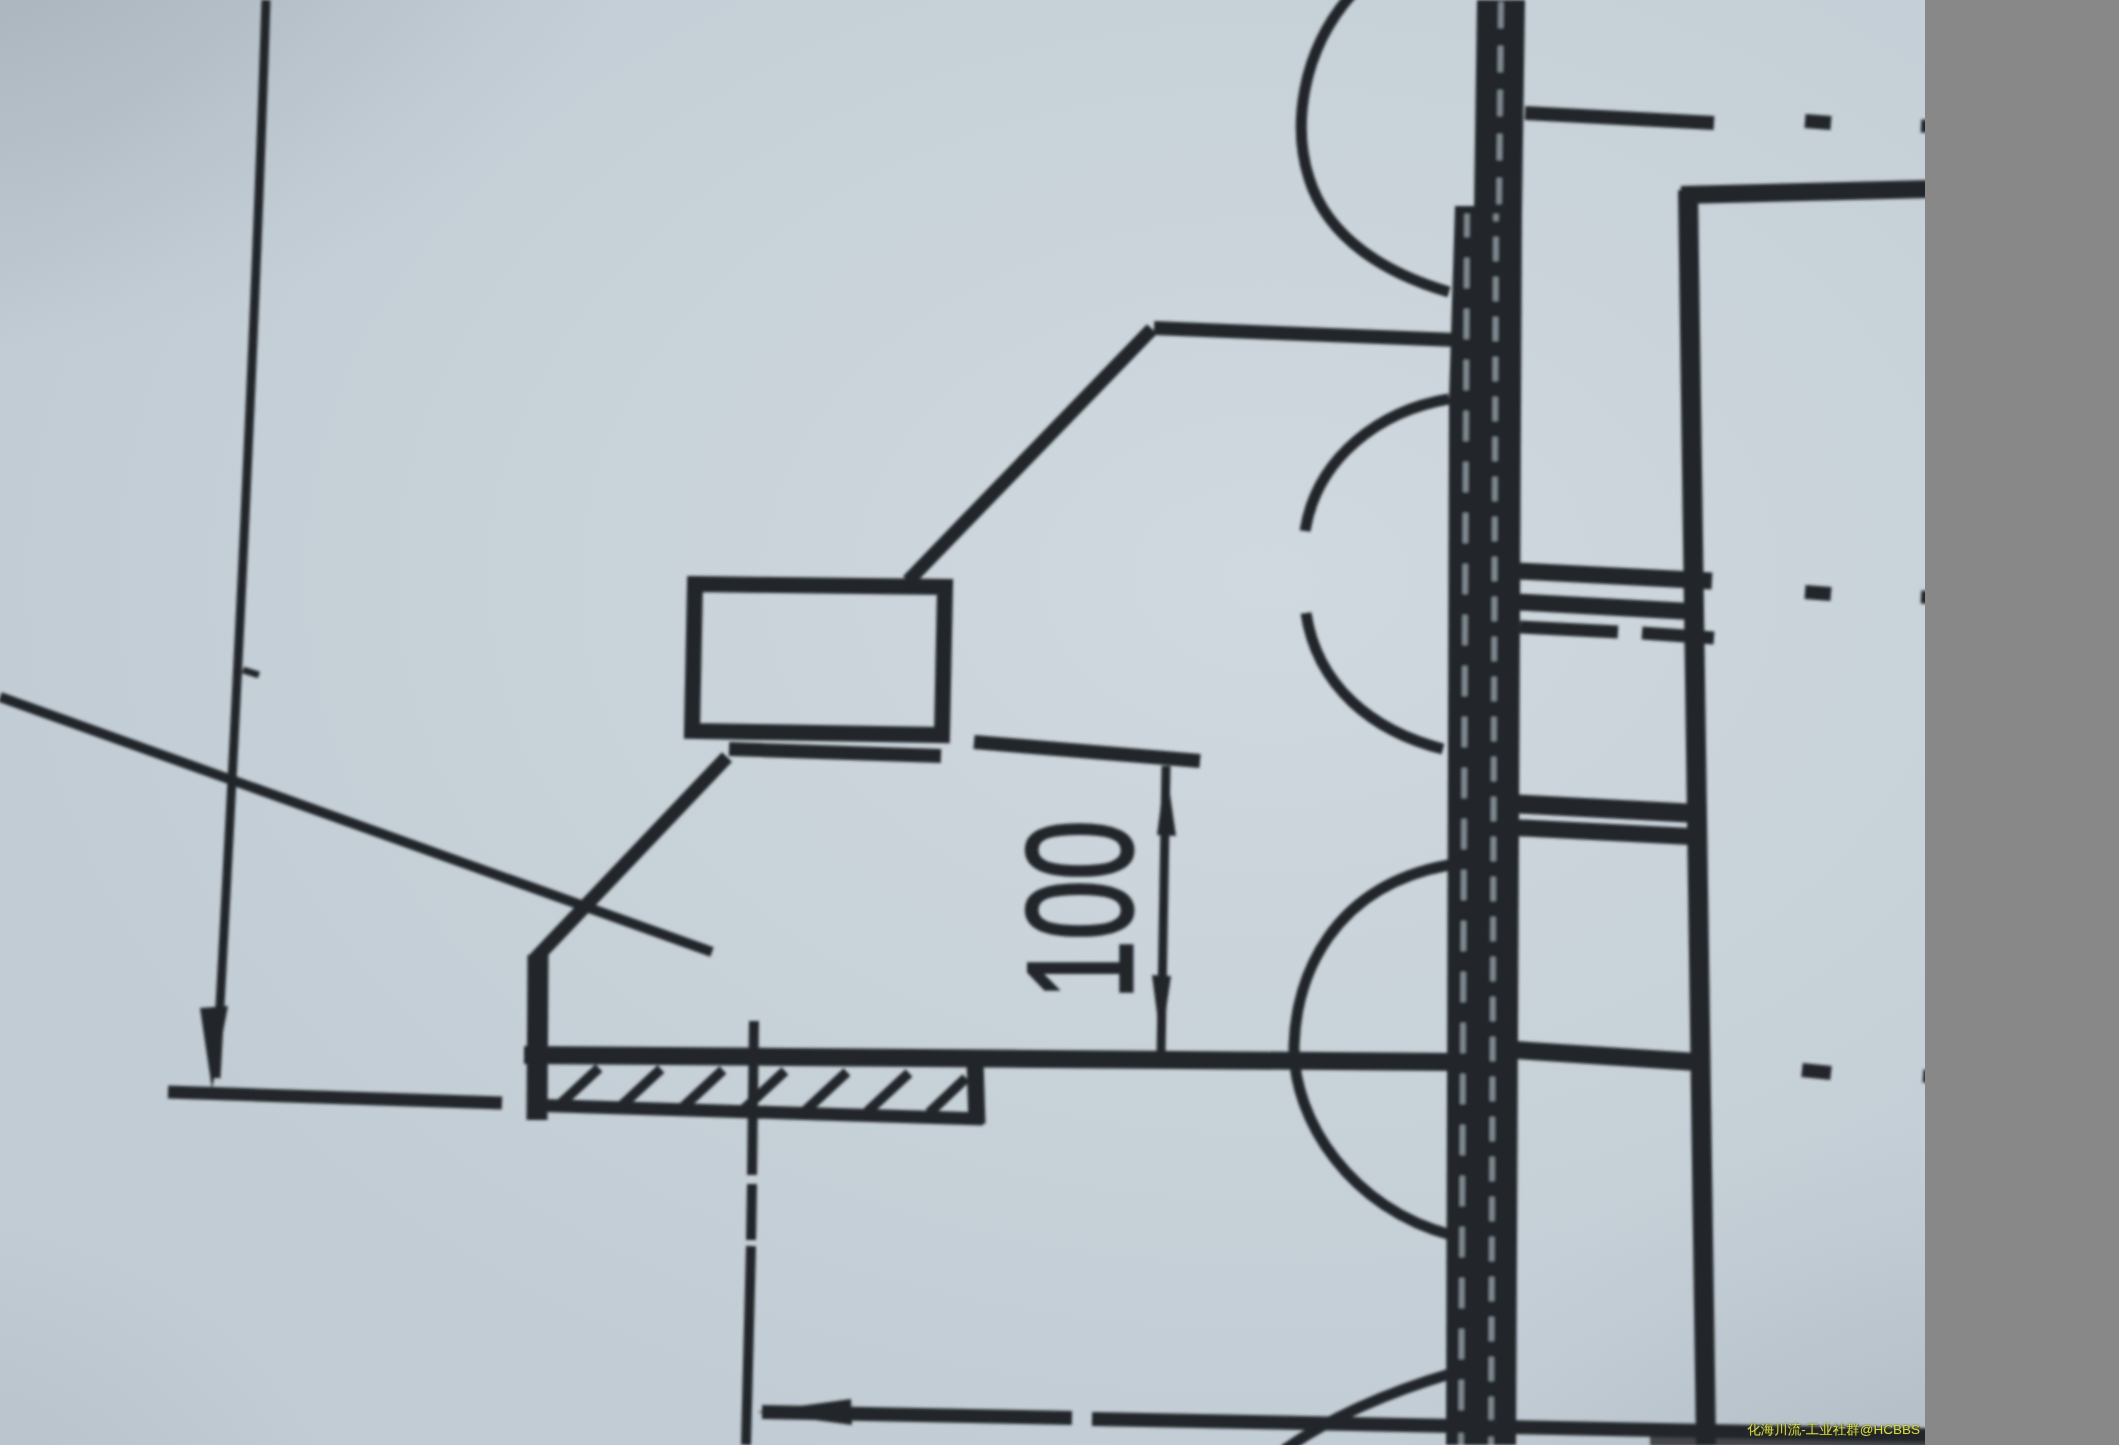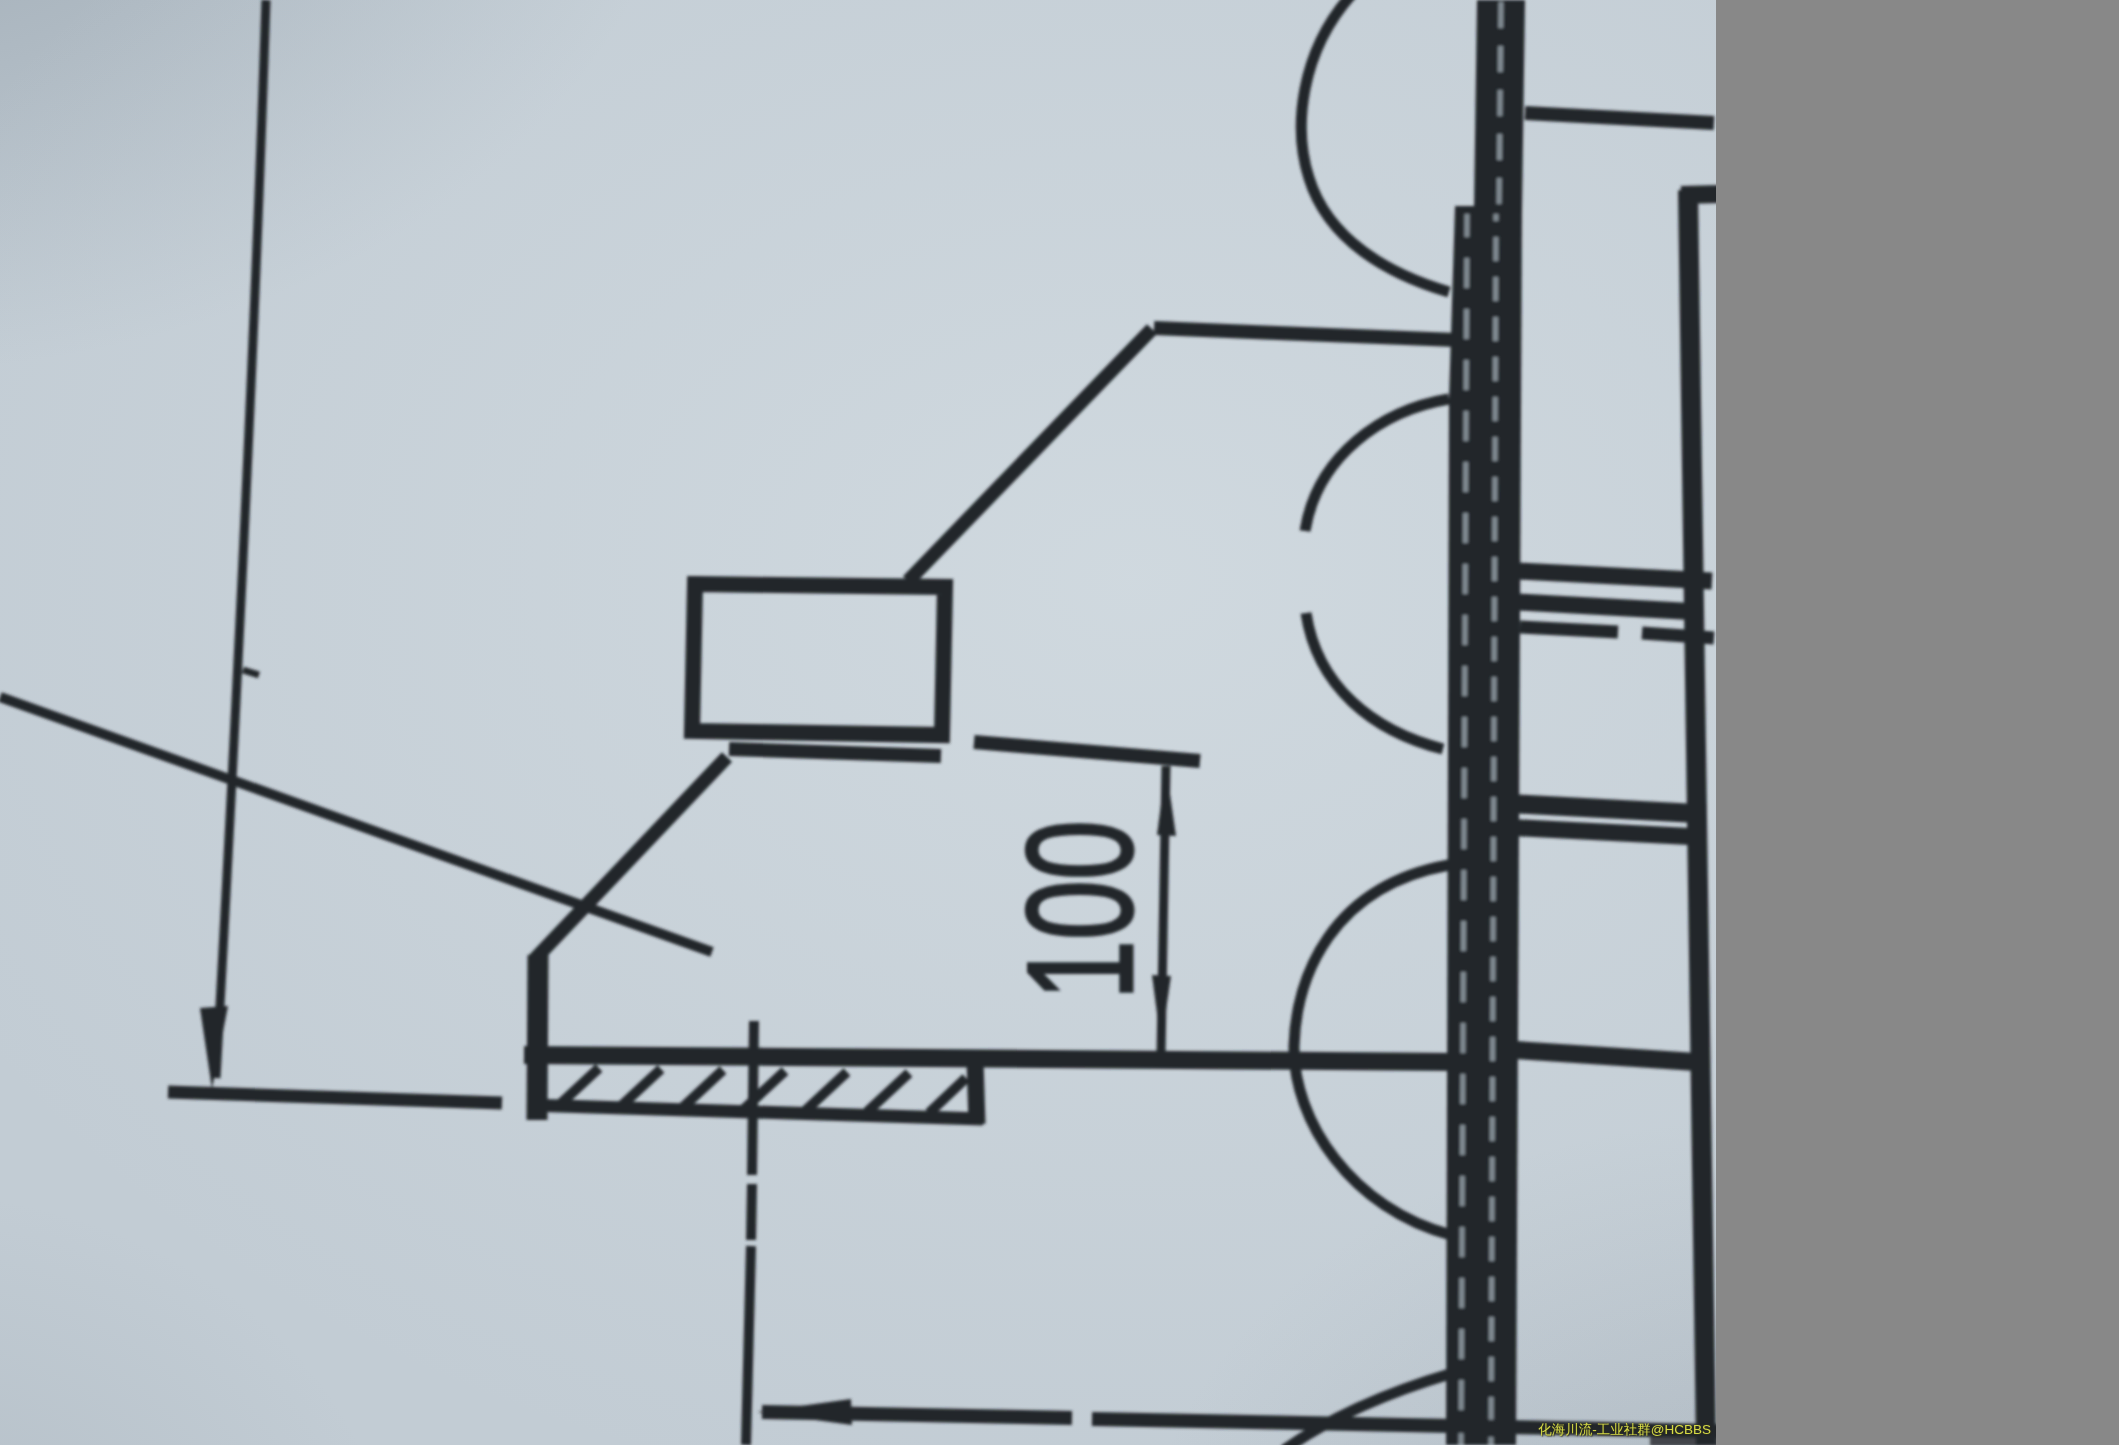--- a/index.html
+++ b/index.html
@@ -1,16 +1,16 @@
 <!DOCTYPE html>
 <html><head>
 <meta charset="utf-8">
 <style>
 html,body{margin:0;padding:0;background:#888;}
-#page{position:relative;width:1716px;height:1445px;overflow:hidden;
+#page{position:relative;width:1925px;height:1445px;overflow:hidden;
 background:
  radial-gradient(1900px 1350px at 66% 40%, rgba(209,218,224,0.9), rgba(209,218,224,0) 70%),
  radial-gradient(1500px 1050px at -8% -14%, rgba(116,130,142,0.48), rgba(116,130,142,0) 55%),
  radial-gradient(1300px 950px at 104% 110%, rgba(128,138,148,0.30), rgba(128,138,148,0) 50%),
  radial-gradient(1000px 800px at -6% 110%, rgba(138,150,160,0.26), rgba(138,150,160,0) 50%),
  #c2ccd4;
 font-family:"Liberation Sans", sans-serif;}
 #wm{position:absolute;right:5px;top:1421px;color:#d7db46;font-size:13.5px;
 letter-spacing:0px;text-shadow:0 0 2px rgba(70,70,35,0.9), 1px 1px 1px rgba(40,40,20,0.7);}
 </style>

